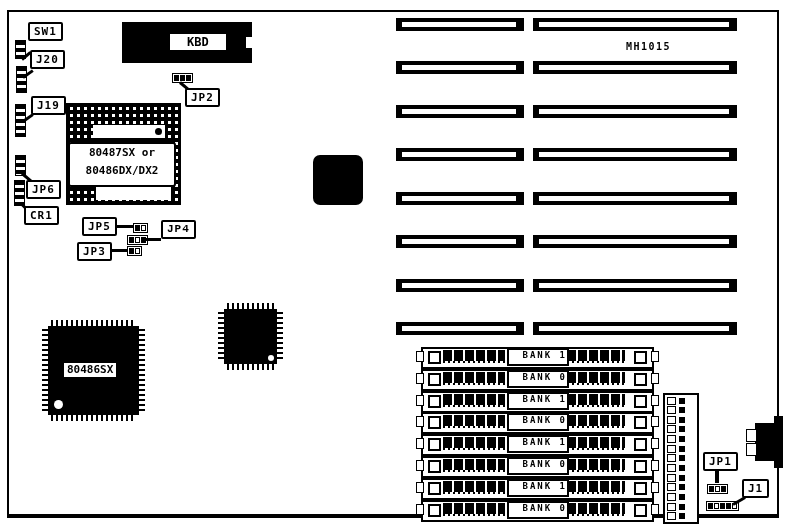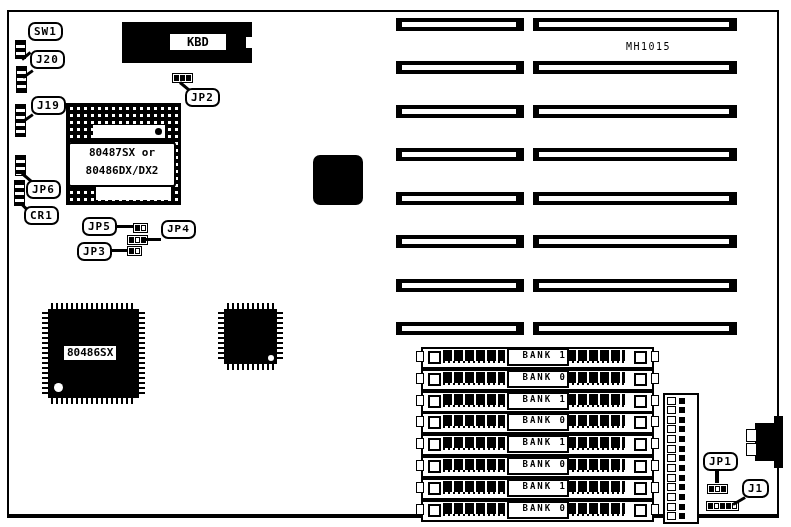--- a/index.html
+++ b/index.html
@@ -5,21 +5,21 @@
   html,body{margin:0;padding:0;background:#fff;}
   #board{
     position:relative;width:791px;height:527px;background:#fff;overflow:hidden;
     font-family:"DejaVu Sans Mono", monospace; color:#000;
   }
   #frame{position:absolute;left:7px;top:10px;width:772px;height:508px;
     border:2px solid #000;border-bottom-width:4px;box-sizing:border-box;}
   .abs{position:absolute;box-sizing:border-box;}
 
   
-  .callout{position:absolute;background:#fff;border:2px solid #000;border-radius:7px;
+  .callout{position:absolute;background:#fff;border:2px solid #000;border-radius:2px;
     font-size:11px;font-weight:bold;letter-spacing:1px;line-height:13px;padding:1px 4px;
     z-index:5;white-space:nowrap;}
   .tail{position:absolute;background:#000;height:3px;transform-origin:left center;z-index:4;}
   .tailv{position:absolute;background:#000;width:4px;transform-origin:top center;z-index:4;}
 
   
   .strip{position:absolute;border:1px solid #000;
     background:repeating-linear-gradient(180deg,#000 0 4px,#fff 4px 7px);}
 
   
@@ -86,21 +86,21 @@
     justify-content:space-between;padding:2px 2px;}
   .phrow{display:flex;gap:3px;align-items:center;height:7px;}
   .phrow .pw{width:7px;height:6px;border:1px solid #000;background:#fff;}
   .phrow .pb{width:6px;height:6px;background:#000;}
 
   
   #pwr-main{position:absolute;left:755px;top:423px;width:24px;height:38px;background:#000;}
   #pwr-flange{position:absolute;left:774px;top:416px;width:9px;height:52px;background:#000;}
   .pwr-tab{position:absolute;left:746px;width:9px;height:11px;border:1px solid #000;background:#fff;}
 
-  #mh-text{position:absolute;left:626px;top:41px;font-size:10px;letter-spacing:1.5px;font-weight:normal;}
+  #mh-text{position:absolute;left:626px;top:41px;font-size:10px;letter-spacing:1.5px;font-weight:bold;}
 </style>
 </head>
 <body>
 
 <div id="board">
   <div id="frame"></div>
 
   <div class="strip" style="left:15px;top:40px;width:9px;height:17px;"></div>
   <div class="strip" style="left:16px;top:66px;width:9px;height:25px;"></div>
   <div class="strip" style="left:15px;top:104px;width:9px;height:31px;"></div>
@@ -173,21 +173,21 @@
     <div class="pga-slot" style="left:27px;top:22px;width:72px;height:13px;">
       <div class="abs" style="right:3px;top:3px;width:7px;height:7px;border-radius:50%;background:#000;"></div>
     </div>
     <div id="pga-text">
       <div>80487SX or</div>
       <div>80486DX/DX2</div>
     </div>
     <div class="pga-slot" style="left:30px;top:84px;width:75px;height:13px;"></div>
   </div>
 
-  <div class="qfp" style="left:42px;top:303px;width:103px;height:101px;">
+  <div class="qfp" style="left:42px;top:320px;width:103px;height:101px;">
     <div class="pins-t"></div>
     <div class="pins-b"></div>
     <div class="pins-l"></div>
     <div class="pins-r"></div>
     <div class="die"></div>
     <div class="dot" style="left:12px;bottom:12px;"></div>
     <div class="chip-label" style="left:21px;top:42px;padding:0 3px;font-size:11px;line-height:14px;border:1px solid #000;">80486SX</div>
   </div>
 
   <div class="qfp" style="left:218px;top:303px;width:65px;height:67px;">

